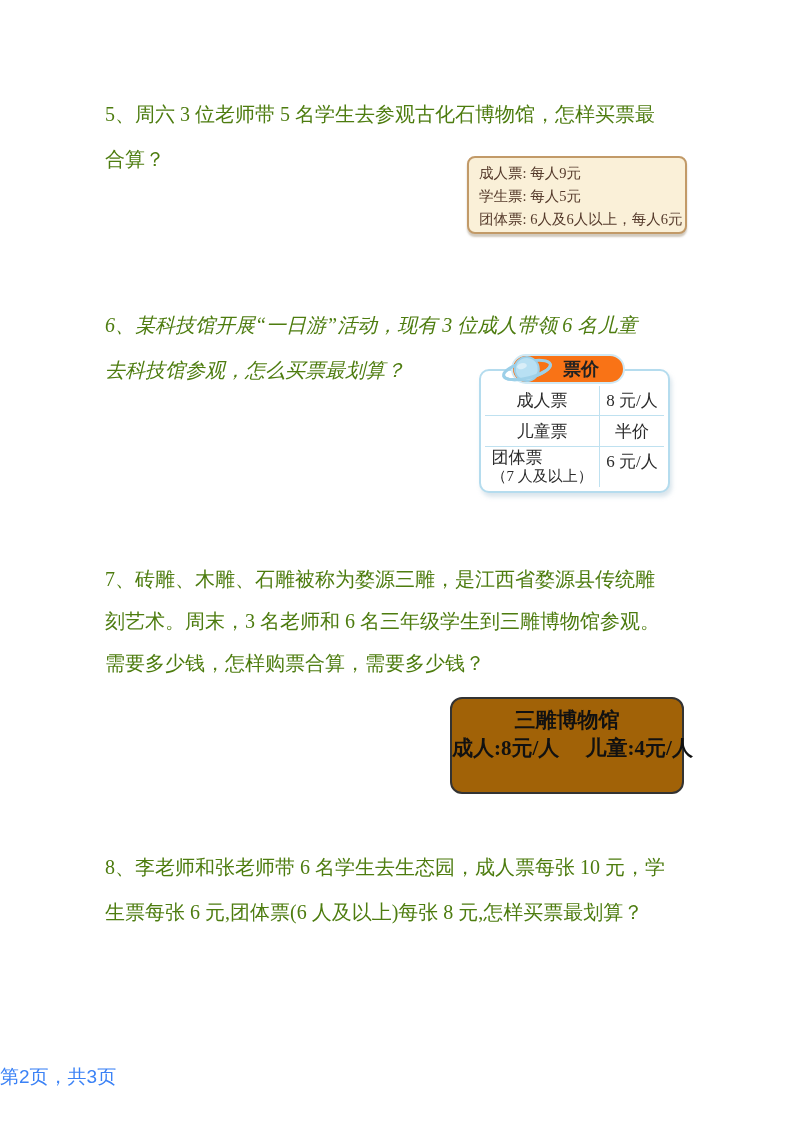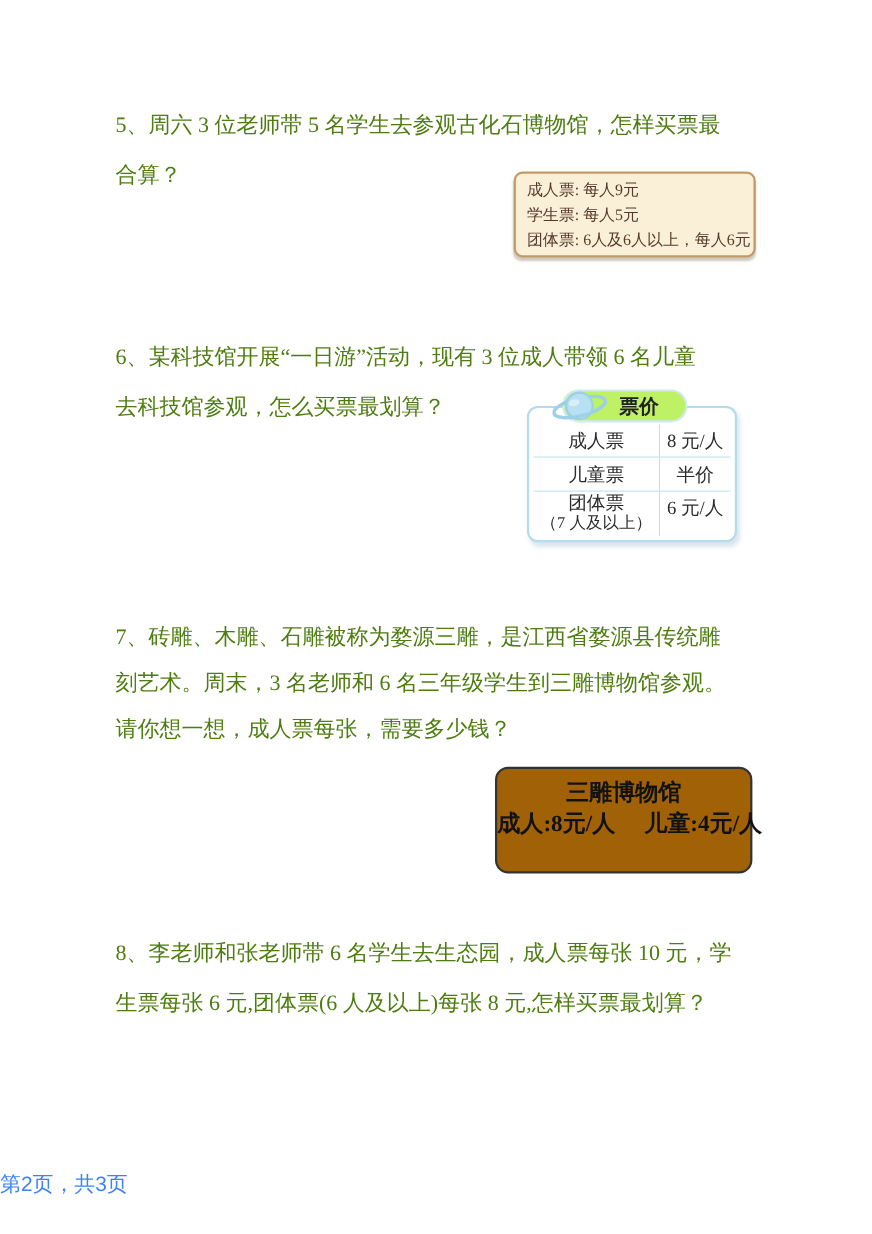--- a/index.html
+++ b/index.html
@@ -64,33 +64,33 @@
     width:100%;height:100%;
     display:grid;
     grid-template-columns:115px 1fr;
     grid-template-rows:30px 31px 1fr;
     font-size:17px;
     color:#2b2b2b;
   }
   .bcell{
     display:flex;align-items:center;justify-content:center;
     border-bottom:1.5px solid #bfe1f0;
-    text-align:center;
+    text-align:left;
     line-height:19px;
   }
   .bcell.lab{border-right:1.5px solid #bfe1f0;}
   .bcell.last{border-bottom:none;}
   .bcell.top{align-items:flex-start;padding-top:5px;}
   .bcell .sub{font-size:15px;display:block;}
   .pill{
     position:absolute;
     left:32px;top:0;
     width:114px;height:30px;
     box-sizing:border-box;
-    background:#bef264;
+    background:#f97316;
     border:2px solid #cfe9f5;
     border-radius:15px;
     display:flex;align-items:center;justify-content:center;
     font-size:18px;font-weight:bold;color:#222;
     z-index:2;
     padding-left:26px;
   }
   .planet{
     position:absolute;
     left:22px;top:-2px;
@@ -134,21 +134,21 @@
     <div class="tline">5、周六 3 位老师带 5 名学生去参观古化石博物馆，怎样买票最</div>
     <div class="tline">合算？</div>
   </div>
 
   <div class="tan-box">
     <div class="pline">成人票: 每人9元</div>
     <div class="pline">学生票: 每人5元</div>
     <div class="pline">团体票: 6人及6人以上，每人6元</div>
   </div>
 
-  <div class="para" style="top:303px;">
+  <div class="para" style="top:303px;font-style:italic;">
     <div class="tline">6、某科技馆开展“一日游”活动，现有 3 位成人带领 6 名儿童</div>
     <div class="tline">去科技馆参观，怎么买票最划算？</div>
   </div>
 
   <div class="blue-wrap">
     <div class="blue-box">
       <div class="blue-grid">
         <div class="bcell lab">成人票</div>
         <div class="bcell">8 元/人</div>
         <div class="bcell lab">儿童票</div>
@@ -169,21 +169,21 @@
         <circle cx="26" cy="17" r="12" fill="#b8e0f3" stroke="#9ccfe8" stroke-width="2"></circle>
         <ellipse cx="22" cy="13" rx="5" ry="3" fill="#d9eef8"></ellipse>
         <path d="M2,18 a24,8 0 0 0 48,0" fill="none" stroke="#9ccfe8" stroke-width="3" opacity="0.9"></path>
       </g>
     </svg>
   </div>
 
   <div class="para tight" style="top:558px;">
     <div class="tline">7、砖雕、木雕、石雕被称为婺源三雕，是江西省婺源县传统雕</div>
     <div class="tline">刻艺术。周末，3 名老师和 6 名三年级学生到三雕博物馆参观。</div>
-    <div class="tline">请你想一想，成人票每张，需要多少钱？</div>
+    <div class="tline">需要多少钱，怎样购票合算，需要多少钱？</div>
   </div>
 
   <div class="museum-box">
     <div class="mline">三雕博物馆</div>
     <div class="mline">成人:8元/人　 儿童:4元/人</div>
   </div>
 
   <div class="para" style="top:845px;">
     <div class="tline">8、李老师和张老师带 6 名学生去生态园，成人票每张 10 元，学</div>
     <div class="tline">生票每张 6 元,团体票(6 人及以上)每张 8 元,怎样买票最划算？</div>

